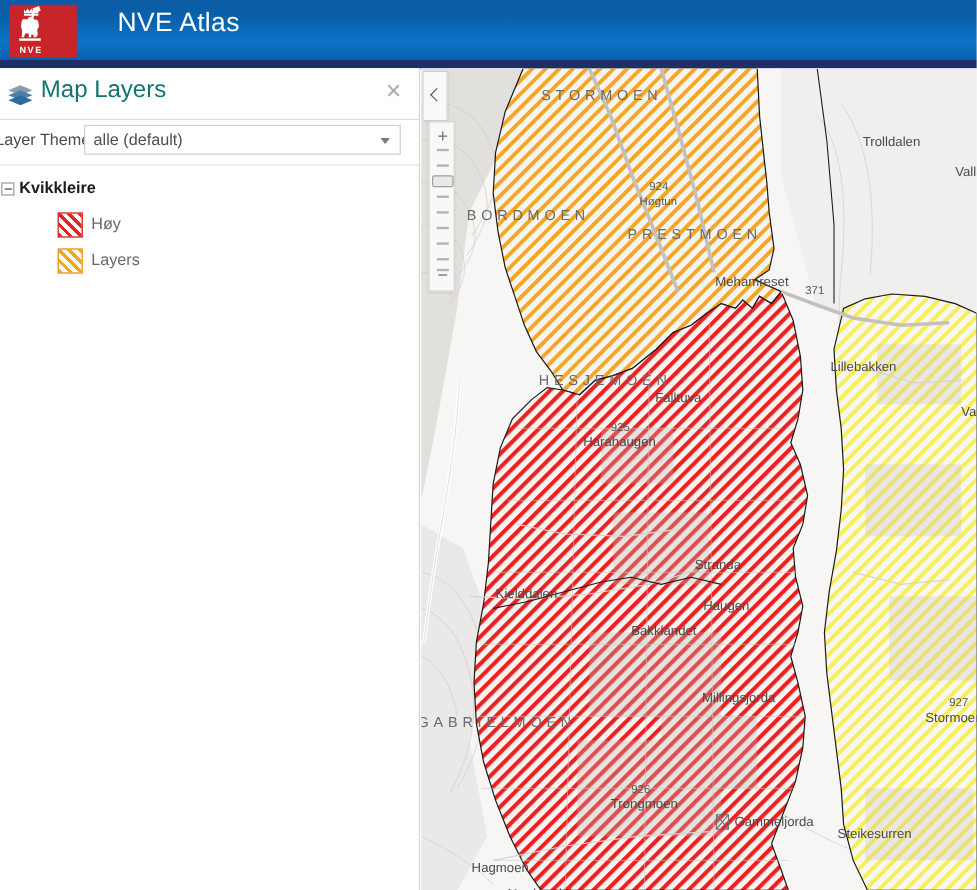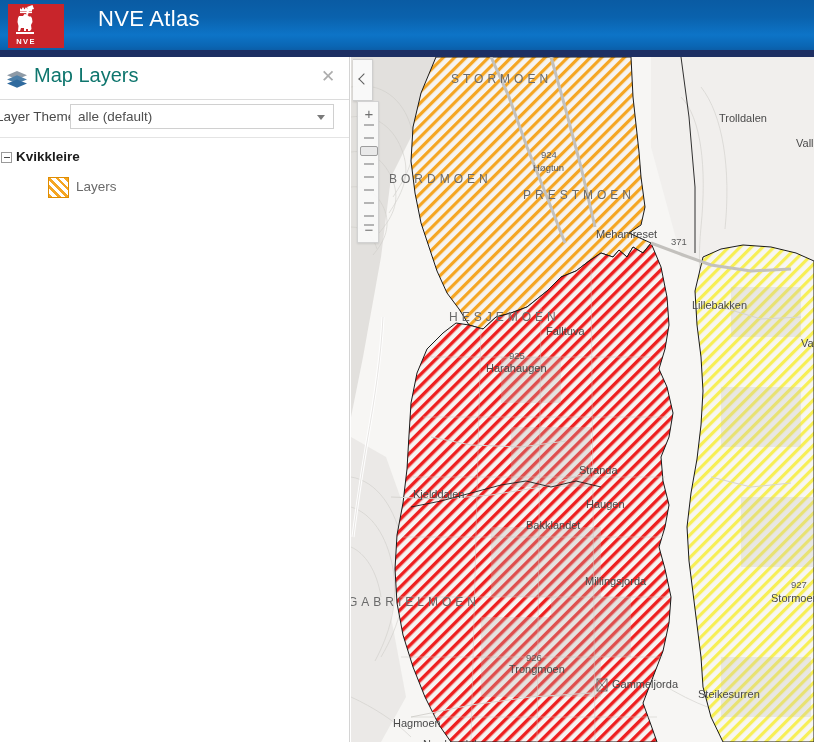--- a/index.html
+++ b/index.html
@@ -232,20 +232,24 @@
     <div id="tree">
 
       <div class="tree-node" id="node-kvikkleire">
         <div class="toggle-box"></div>
         <div class="node-label">Kvikkleire</div>
       </div>
 
 
       <div style="height:3px"></div>
 
+      <div class="legend-row">
+        <div class="legend-swatch sw-hoy"></div>
+        <div class="legend-label">Høy</div>
+      </div>
 
       <div class="legend-row">
         <div class="legend-swatch sw-middels"></div>
         <div class="legend-label">Layers</div>
       </div>
 
 
     </div>
   </div>
 

